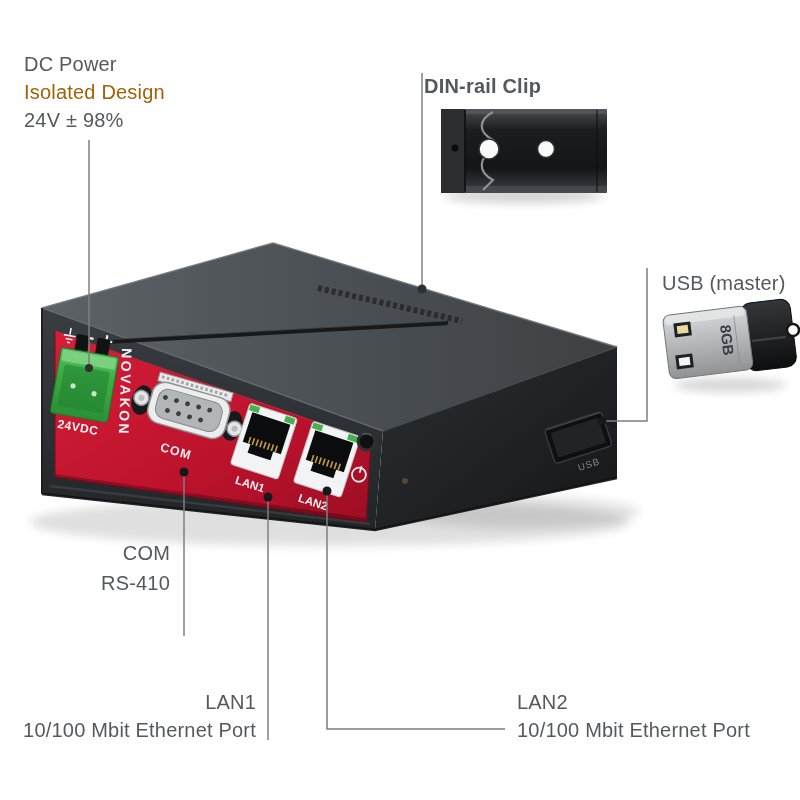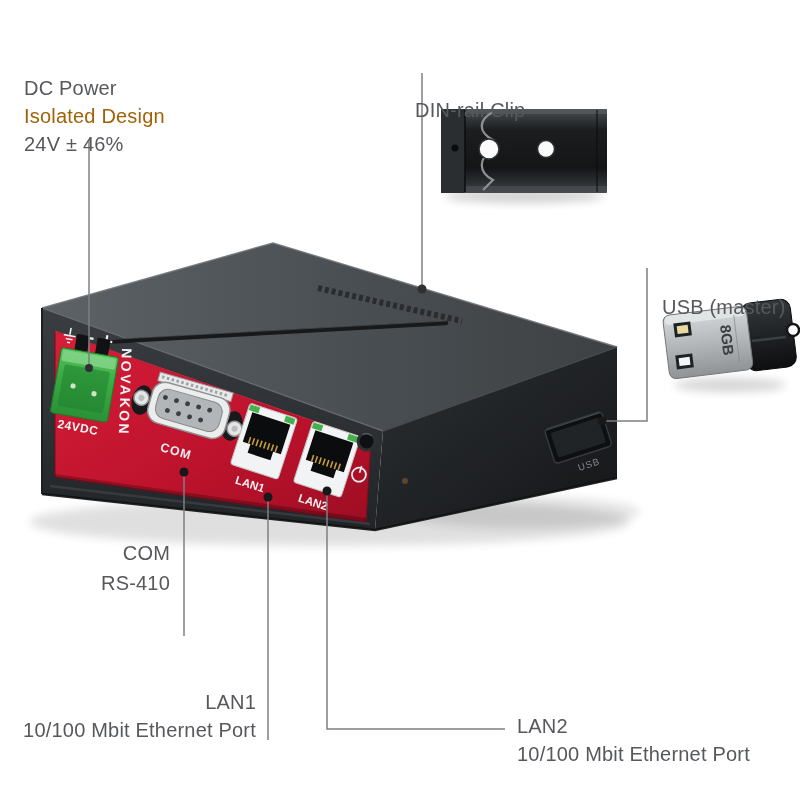--- a/index.html
+++ b/index.html
@@ -2,21 +2,21 @@
 <html><head>
 <meta charset="utf-8">
 <style>
   html,body{margin:0;padding:0;background:#ffffff;}
   .canvas{position:relative;width:800px;height:800px;background:#ffffff;overflow:hidden;
           font-family:"Liberation Sans", sans-serif;}
   .canvas svg{position:absolute;left:0;top:0;}
   .callout{position:absolute;font-size:20px;color:#56585b;line-height:28px;letter-spacing:0.2px;}
   .callout .hl{color:#a16207;}
   .align-r{text-align:right;}
-  .align-l{text-align:left;margin-top:24px;}
+  .align-l{text-align:left;}
   .callout div{white-space:nowrap;}
 </style>
 </head>
 <body>
 
 <div class="canvas">
 
   <svg width="800" height="800" viewBox="0 0 800 800">
     <defs>
       <linearGradient id="topFace" x1="0" y1="0" x2="1" y2="0">
@@ -238,24 +238,24 @@
       <g>
         <path d="M327,491 L327,729 L505,729"></path>
           <circle cx="327" cy="491" r="4.5" fill="#16181a" stroke="none"></circle>
       </g>
     </g>
   </svg>
 
   <div class="callout align-l" style="left:24px;top:50px;">
     <div>DC Power</div>
     <div class="hl">Isolated Design</div>
-    <div>24V ± 46%</div>
-  </div>
-
-  <div class="callout align-l" style="left:415px;top:72px;">
+    <div>24V ± 98%</div>
+  </div>
+
+  <div class="callout align-l" style="left:424px;top:72px;font-weight:bold;">
     <div>DIN-rail Clip</div>
   </div>
 
   <div class="callout align-l" style="left:662px;top:269px;">
     <div>USB (master)</div>
   </div>
 
   <div class="callout align-r" style="right:630px;top:538px;line-height:30px;">
     <div>COM</div>
     <div>RS-410</div>

